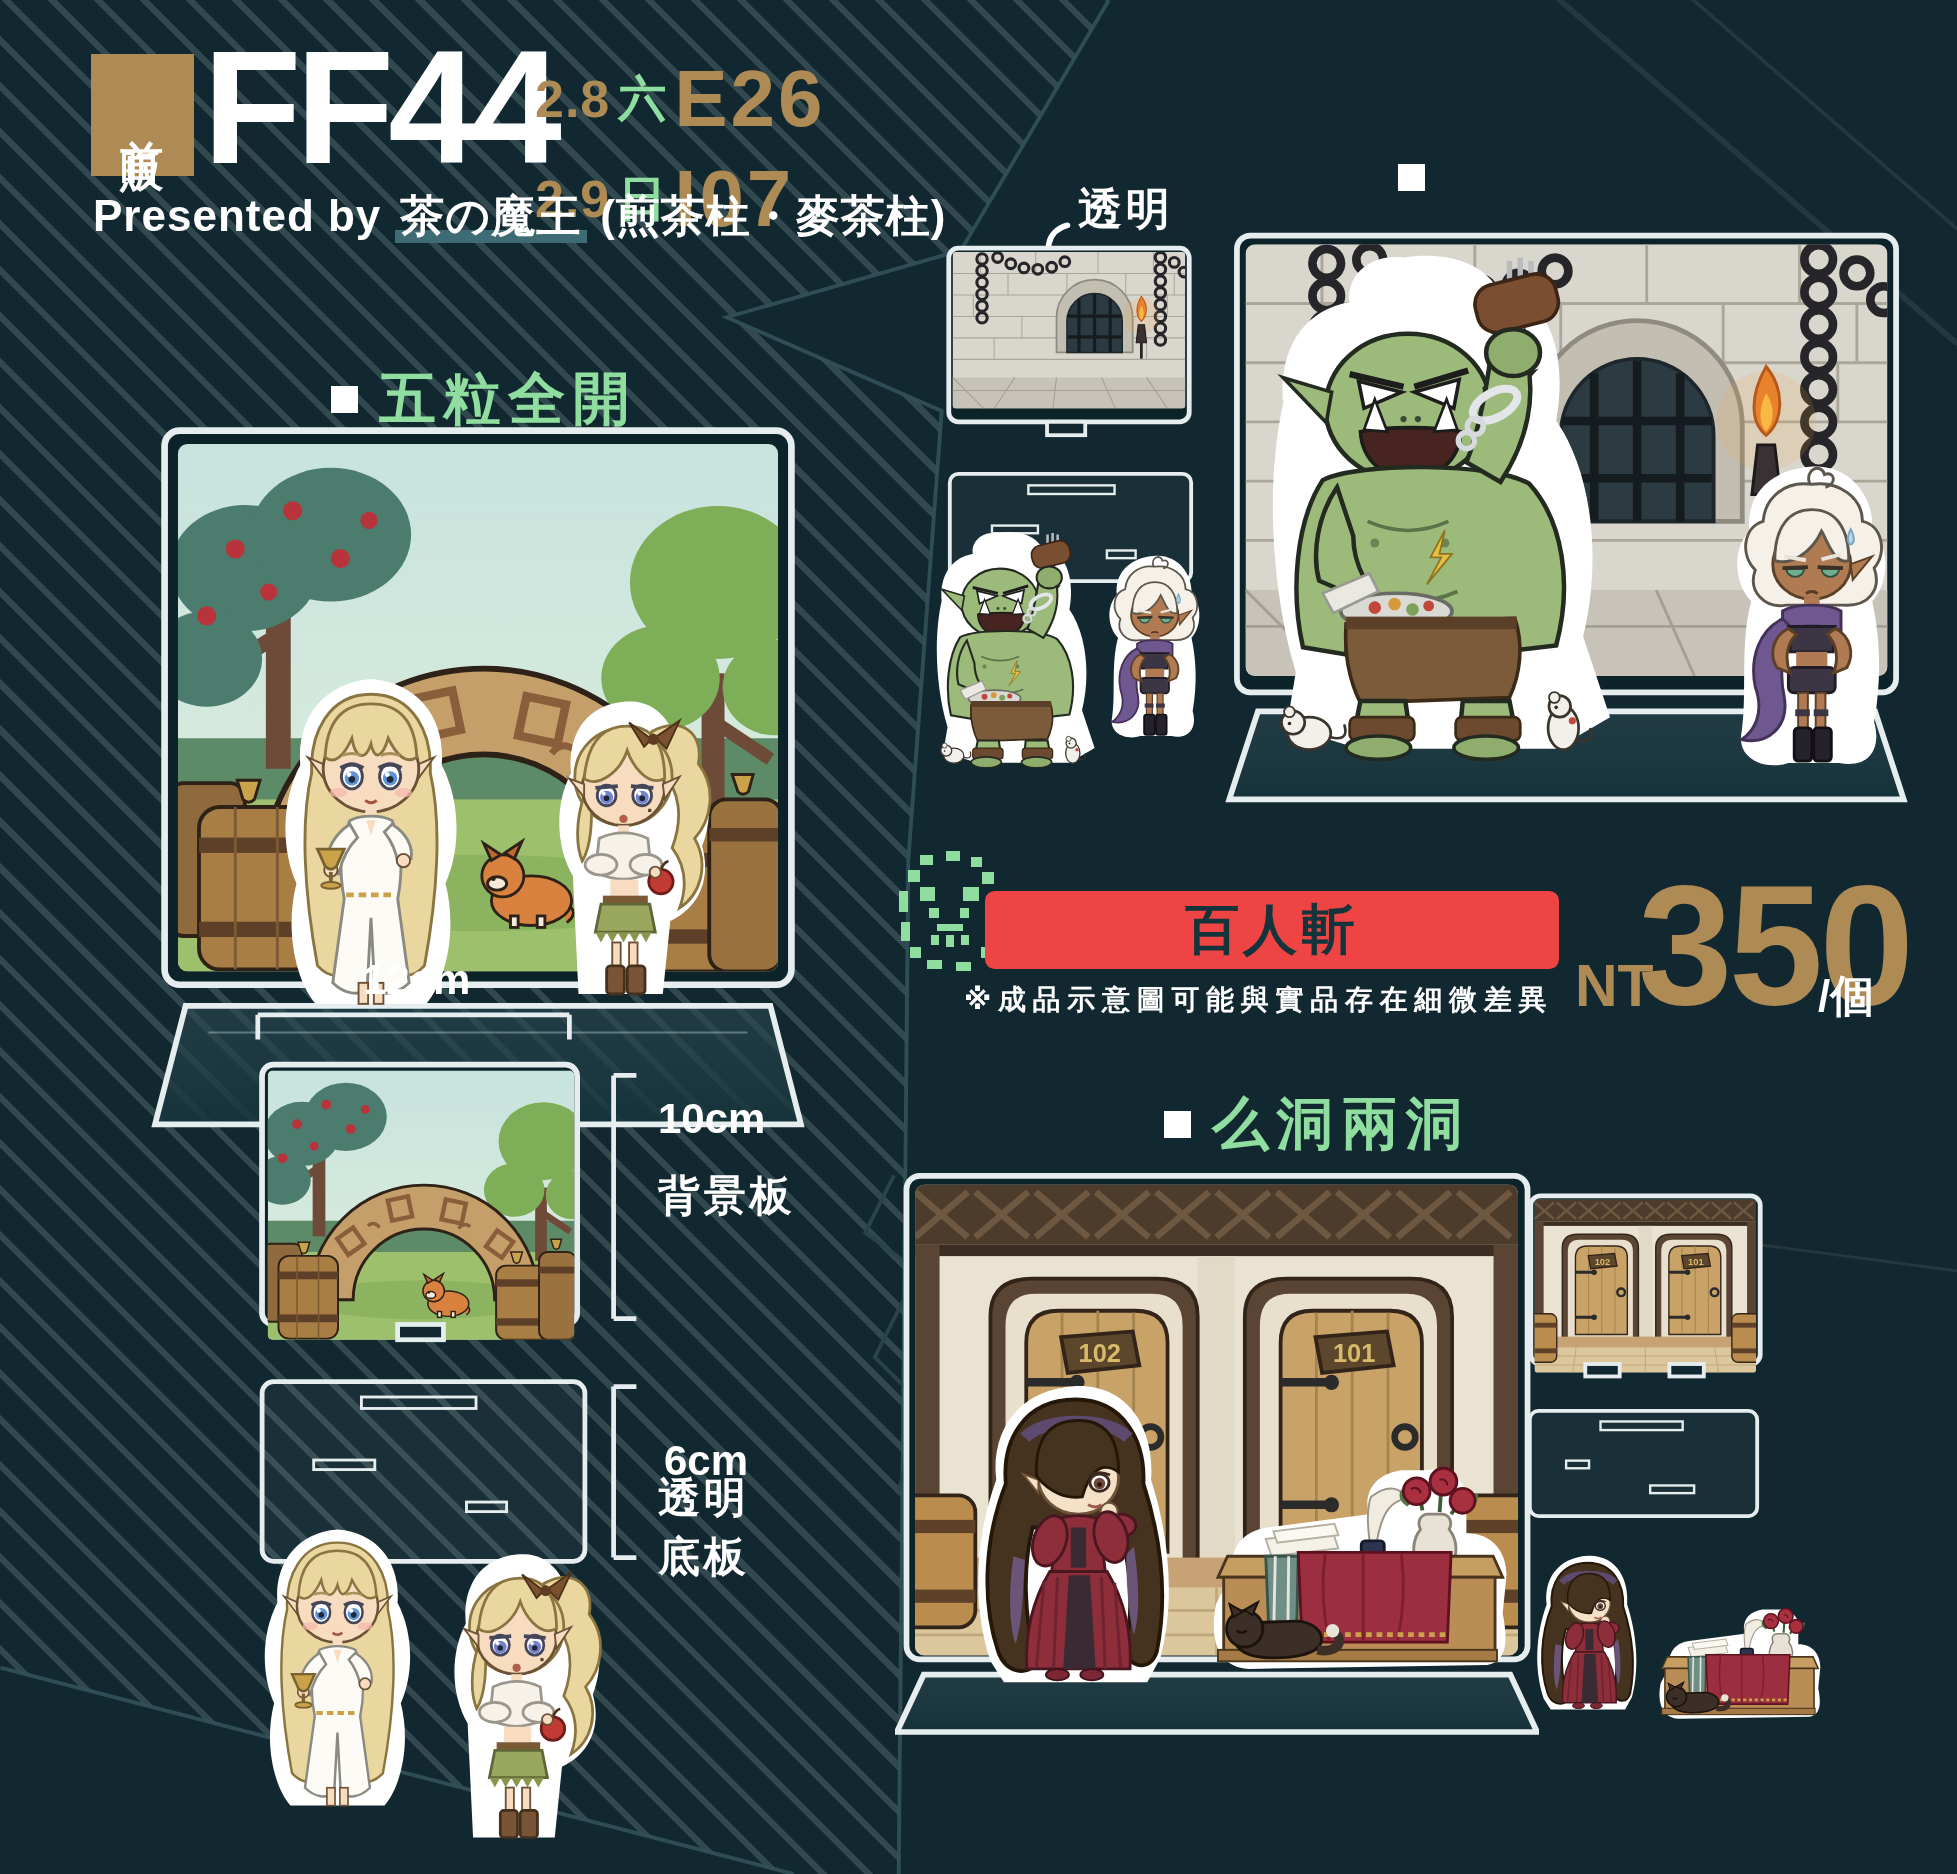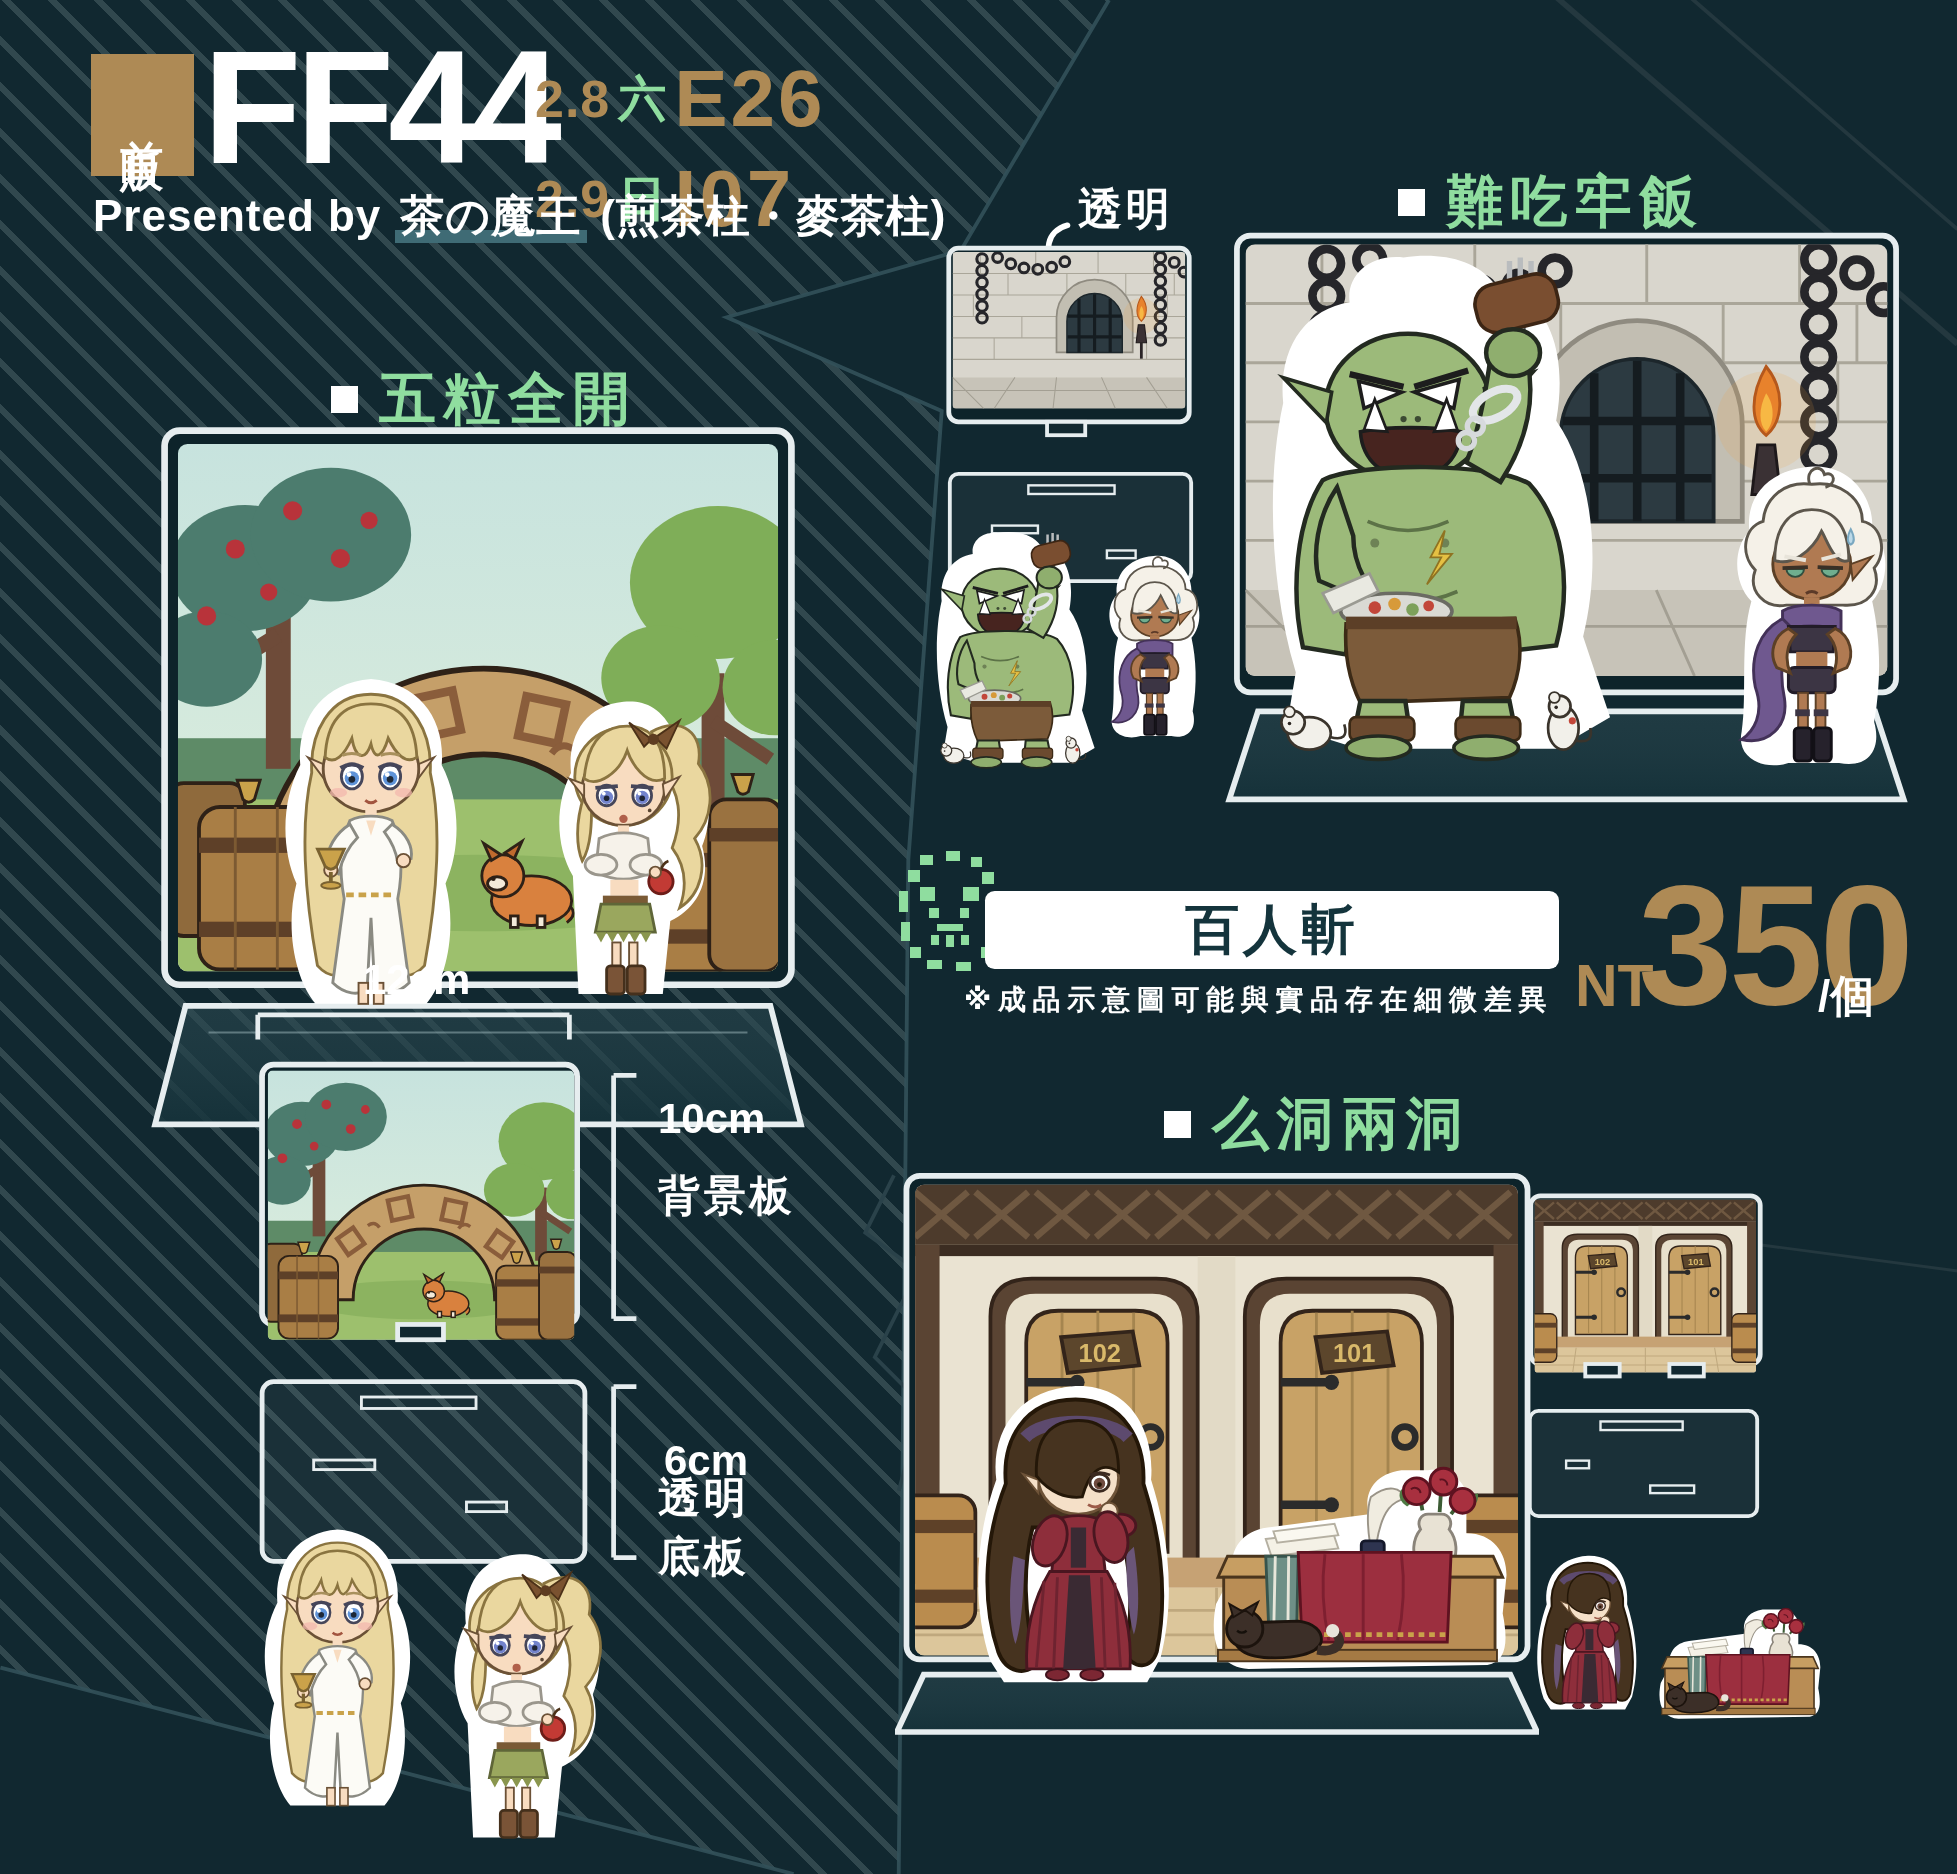--- a/index.html
+++ b/index.html
@@ -43,21 +43,21 @@
     background:linear-gradient(#3f6b75,#3f6b75) no-repeat left bottom/100% 13.4px;
     padding:0 5.7px 3.8px 5.7px;
   }
   .section-label{display:flex;align-items:center;gap:21px;}
   .bullet{width:27px;height:27px;background:#fff;flex:0 0 auto;}
   .section-text{font-size:57px;font-weight:900;color:#8fdd9f;letter-spacing:7.6px;white-space:nowrap;}
   .measure-text{font-size:42px;font-weight:800;color:#fff;}
   .measure-cn{font-size:42px;font-weight:800;color:#fff;letter-spacing:3.8px;}
   .note-text{font-size:44px;font-weight:800;color:#fff;letter-spacing:3.8px;}
   .pill{
-    background:#ffffff;color:#14343c;border-radius:9.6px;
+    background:#ef4444;color:#14343c;border-radius:9.6px;
     display:flex;align-items:center;justify-content:center;gap:31px;
     font-size:54px;font-weight:900;letter-spacing:3.8px;white-space:nowrap;font-family:Liberation Serif, serif;
   }
   .disclaimer{font-size:28px;font-weight:700;color:#fff;letter-spacing:6.7px;white-space:nowrap;}
   .price-cur{font-size:59px;font-weight:900;color:#ae8a55;}
   .price-amt{font-size:170px;font-weight:900;color:#ae8a55;line-height:1;letter-spacing:-3.8px;}
   .price-unit{font-size:44px;font-weight:900;color:#fff;}
 </style>
 </head>
 <body>
@@ -592,21 +592,20 @@
 <div class="abs measure-cn" style="left:658px;top:1470px;">透明</div>
 <div class="abs measure-cn" style="left:658px;top:1529px;">底板</div>
 
 <svg class="abs" style="left:241px;top:1522px;" width="382" height="330" viewBox="0 0 400 345">
   <use href="#fig-girl1" transform="translate(16,6) scale(0.85)"></use>
   <use href="#fig-girl2" transform="translate(205,28) scale(0.95)"></use>
 </svg>
 
 <div class="abs section-label" style="left:1398px;top:164px;">
   <span class="bullet"></span>
-  <span class="section-text">難吃牢飯</span>
 </div>
 
 <div class="abs note-text" style="left:1078px;top:180px;">透明</div>
 <svg class="abs" style="left:1029px;top:212px;" width="115" height="124" viewBox="0 0 120 130">
   <path d="M40,14 C18,20 14,44 30,54 C14,62 22,90 52,104" fill="none" stroke="#fff" stroke-width="6" stroke-linecap="round"></path>
   <path d="M42,108 L62,110 L52,90 Z" fill="#fff"></path>
 </svg>
 
 <svg class="abs" style="left:944px;top:243px;" width="250" height="205" viewBox="0 0 262 214">
   <rect x="5" y="5" width="252" height="182" rx="10" fill="#0d232a" stroke="#e6edef" stroke-width="5"></rect>

